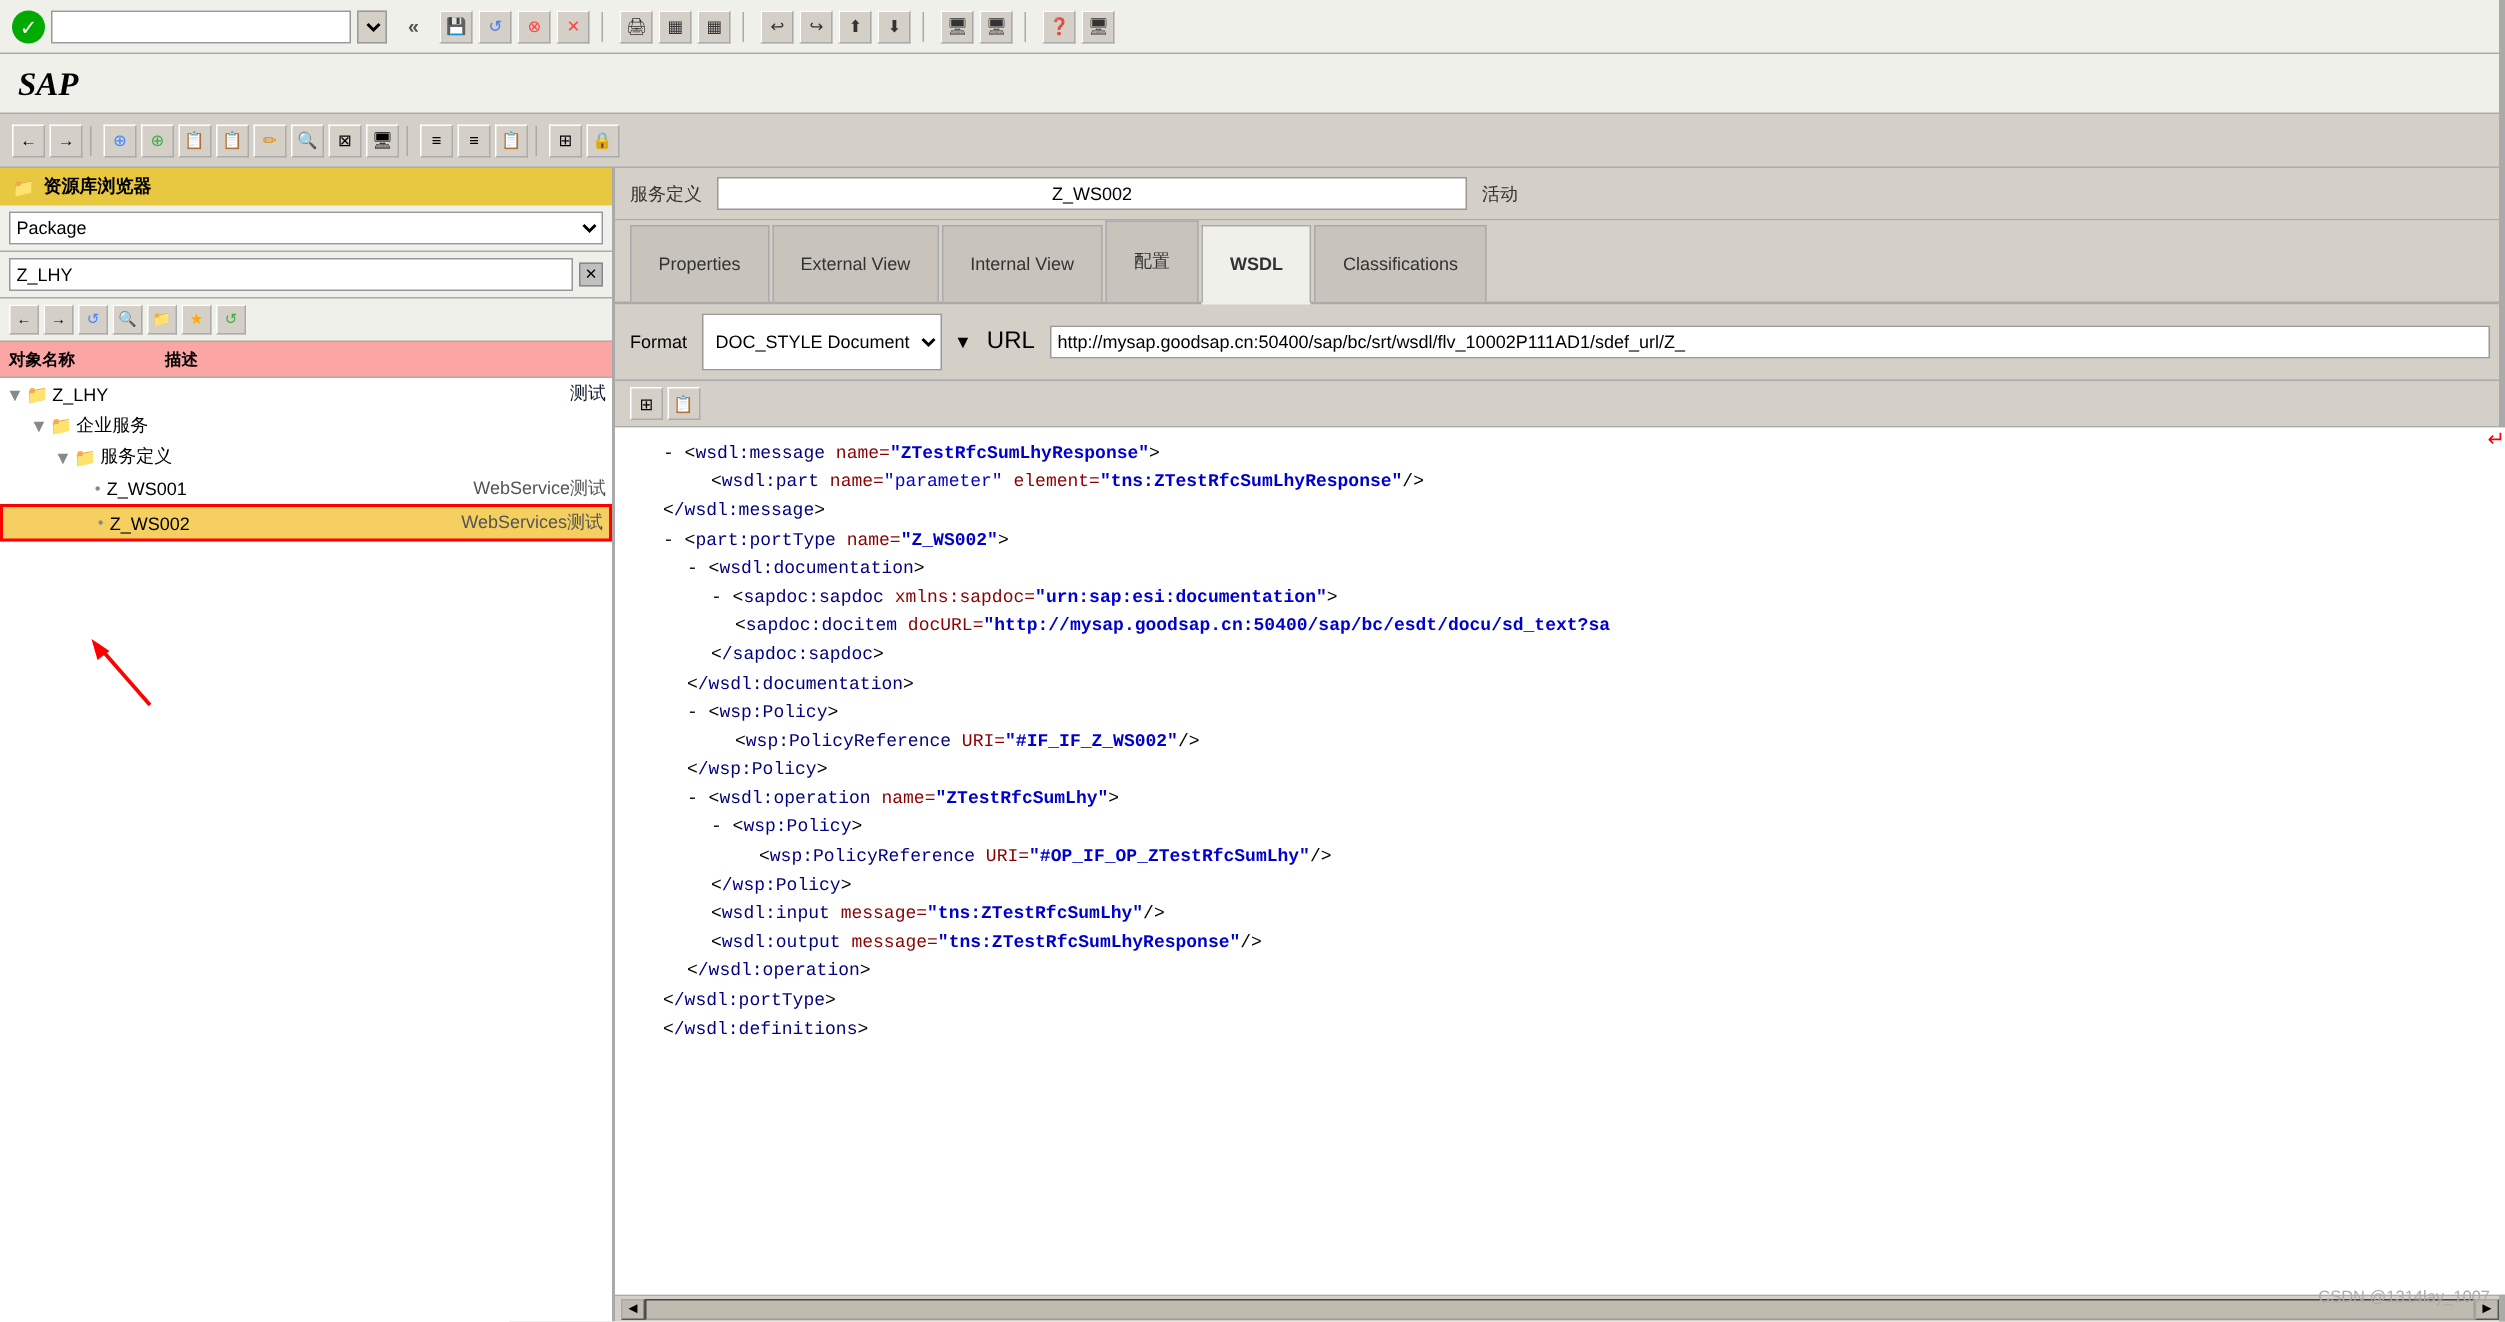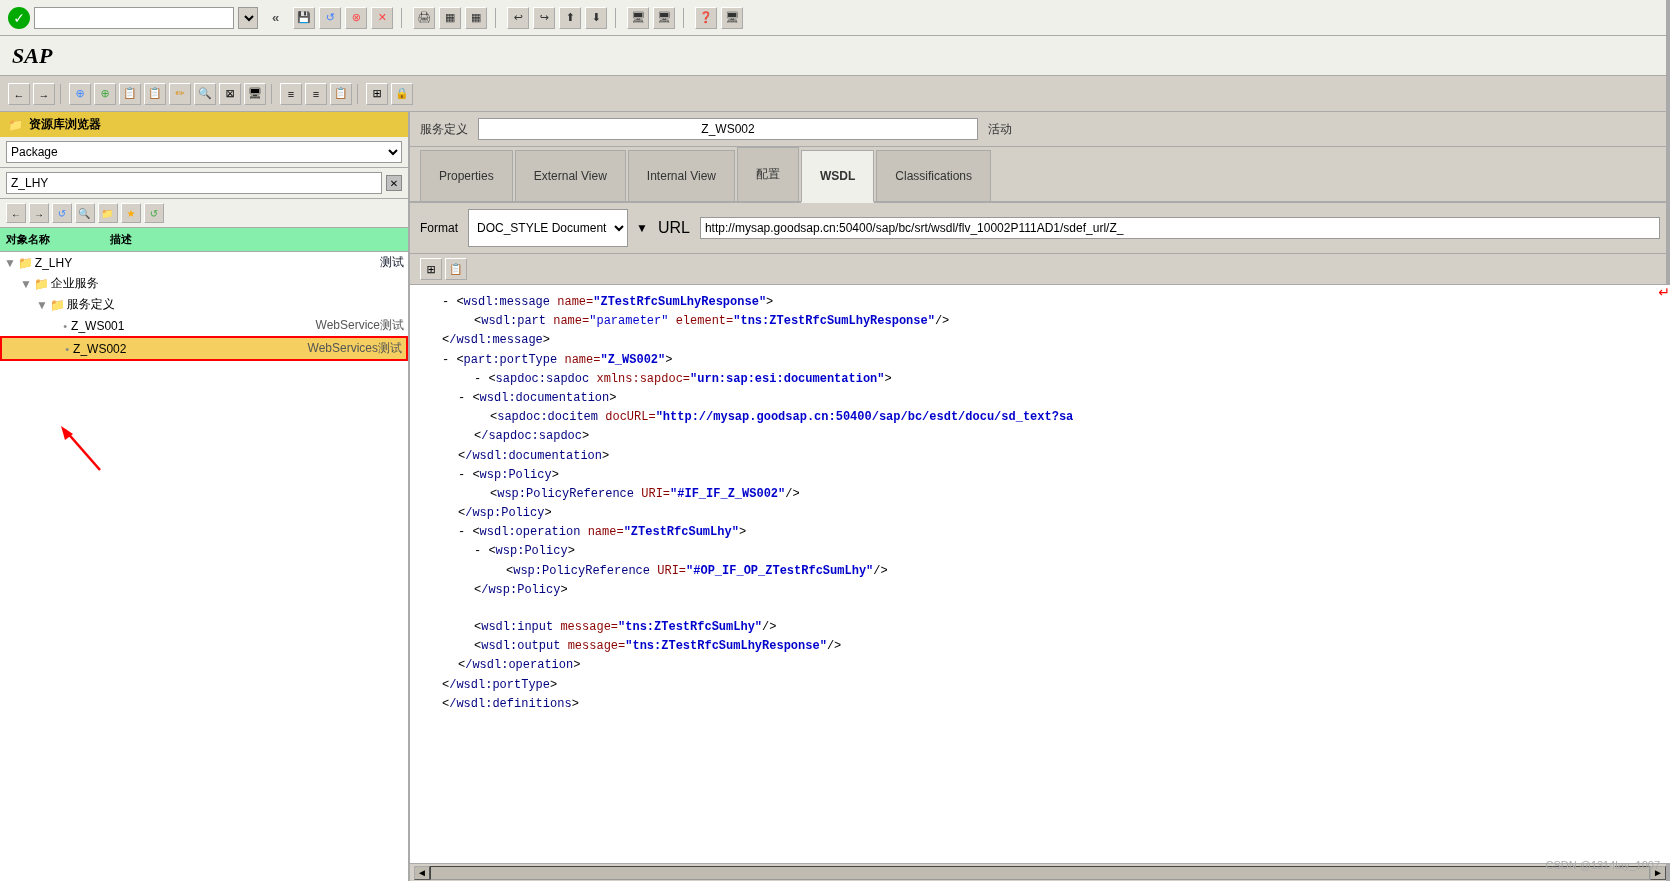--- a/index.html
+++ b/index.html
@@ -25,21 +25,21 @@
     
     .left-panel { width: 410px; min-width: 410px; background: #f0f0ea; border-right: 2px solid #aaa; display: flex; flex-direction: column; }
     .left-panel-title { background: #e8c840; padding: 4px 8px; font-weight: bold; font-size: 12px; display: flex; align-items: center; gap: 6px; }
     .package-row { display: flex; align-items: center; padding: 4px 6px; border-bottom: 1px solid #aaa; gap: 4px; }
     .package-select { flex: 1; height: 22px; border: 1px solid #999; background: white; font-size: 12px; }
     .search-row { display: flex; align-items: center; padding: 4px 6px; border-bottom: 1px solid #aaa; gap: 4px; }
     .search-input { flex: 1; height: 22px; border: 1px solid #999; background: white; padding: 2px 4px; font-size: 12px; }
     .close-btn { width: 16px; height: 16px; background: #c0c0c0; border: 1px solid #888; display: flex; align-items: center; justify-content: center; font-size: 10px; cursor: pointer; }
     .tree-toolbar { display: flex; align-items: center; padding: 4px 6px; border-bottom: 1px solid #aaa; gap: 3px; }
     .tree-btn { width: 20px; height: 20px; background: #d4d0c8; border: 1px outset #fff; display: flex; align-items: center; justify-content: center; font-size: 10px; cursor: pointer; }
-    .tree-header { display: flex; align-items: center; padding: 4px 6px; background: #86efac; border-bottom: 1px solid #aaa; font-weight: bold; font-size: 11px; gap: 60px; }
+    .tree-header { display: flex; align-items: center; padding: 4px 6px; background: #fca5a5; border-bottom: 1px solid #aaa; font-weight: bold; font-size: 11px; gap: 60px; }
     .tree-area { flex: 1; overflow-y: auto; background: white; }
     .tree-item { display: flex; align-items: center; padding: 2px 4px; cursor: pointer; font-size: 12px; white-space: nowrap; }
     .folder-icon { color: #c8a000; font-size: 12px; }
 
     
     .right-panel { flex: 1; display: flex; flex-direction: column; background: #f0f0ea; overflow: hidden; }
 
     
     .service-header { display: flex; align-items: center; padding: 6px 10px; background: #d4d0c8; border-bottom: 1px solid #aaa; gap: 10px; font-size: 12px; }
     .service-label { font-size: 12px; color: #333; }
@@ -247,33 +247,33 @@
 
       <div style="position:relative;">
 
         <div class="xml-area" style="height:calc(881px - 112px - 36px - 36px - 36px - 30px - 18px);">
 
 
           <div class="xml-line" style="padding-left:16px;">- &lt;<span class="xml-tag">wsdl:message</span> <span class="xml-attr">name=</span><span style="color:#0000cc;font-weight:bold;">"ZTestRfcSumLhyResponse"</span>&gt;</div>
           <div class="xml-line" style="padding-left:48px;">&lt;<span class="xml-tag">wsdl:part</span> <span class="xml-attr">name=</span><span style="color:#0000cc;">"parameter"</span> <span class="xml-attr">element=</span><span style="color:#0000cc;font-weight:bold;">"tns:ZTestRfcSumLhyResponse"</span>/&gt;</div>
           <div class="xml-line" style="padding-left:16px;">&lt;<span class="xml-tag">/wsdl:message</span>&gt;</div>
           <div class="xml-line" style="padding-left:16px;">- &lt;<span class="xml-tag">part:portType</span> <span class="xml-attr">name=</span><span style="color:#0000cc;font-weight:bold;">"Z_WS002"</span>&gt;</div>
+          <div class="xml-line" style="padding-left:32px;">- &lt;<span class="xml-tag">wsdl:documentation</span>&gt;</div>
           <div class="xml-line" style="padding-left:48px;">- &lt;<span class="xml-tag">sapdoc:sapdoc</span> <span class="xml-attr">xmlns:sapdoc=</span><span style="color:#0000cc;font-weight:bold;">"urn:sap:esi:documentation"</span>&gt;</div>
-          <div class="xml-line" style="padding-left:32px;">- &lt;<span class="xml-tag">wsdl:documentation</span>&gt;</div>
           <div class="xml-line" style="padding-left:64px;">&lt;<span class="xml-tag">sapdoc:docitem</span> <span class="xml-attr">docURL=</span><span style="color:#0000cc;font-weight:bold;">"http://mysap.goodsap.cn:50400/sap/bc/esdt/docu/sd_text?sa</span></div>
           <div class="xml-line" style="padding-left:48px;">&lt;<span class="xml-tag">/sapdoc:sapdoc</span>&gt;</div>
           <div class="xml-line" style="padding-left:32px;">&lt;<span class="xml-tag">/wsdl:documentation</span>&gt;</div>
           <div class="xml-line" style="padding-left:32px;">- &lt;<span class="xml-tag">wsp:Policy</span>&gt;</div>
           <div class="xml-line" style="padding-left:64px;">&lt;<span class="xml-tag">wsp:PolicyReference</span> <span class="xml-attr">URI=</span><span style="color:#0000cc;font-weight:bold;">"#IF_IF_Z_WS002"</span>/&gt;</div>
           <div class="xml-line" style="padding-left:32px;">&lt;<span class="xml-tag">/wsp:Policy</span>&gt;</div>
           <div class="xml-line" style="padding-left:32px;">- &lt;<span class="xml-tag">wsdl:operation</span> <span class="xml-attr">name=</span><span style="color:#0000cc;font-weight:bold;">"ZTestRfcSumLhy"</span>&gt;</div>
           <div class="xml-line" style="padding-left:48px;">- &lt;<span class="xml-tag">wsp:Policy</span>&gt;</div>
           <div class="xml-line" style="padding-left:80px;">&lt;<span class="xml-tag">wsp:PolicyReference</span> <span class="xml-attr">URI=</span><span style="color:#0000cc;font-weight:bold;">"#OP_IF_OP_ZTestRfcSumLhy"</span>/&gt;</div>
           <div class="xml-line" style="padding-left:48px;">&lt;<span class="xml-tag">/wsp:Policy</span>&gt;</div>
-          <div class="xml-line" style="padding-left:48px;margin-top:18px;">&lt;<span class="xml-tag">wsdl:input</span> <span class="xml-attr">message=</span><span style="color:#0000cc;font-weight:bold;">"tns:ZTestRfcSumLhy"</span>/&gt;</div>
+          <div class="xml-line" style="padding-left:48px;">&lt;<span class="xml-tag">wsdl:input</span> <span class="xml-attr">message=</span><span style="color:#0000cc;font-weight:bold;">"tns:ZTestRfcSumLhy"</span>/&gt;</div>
           <div class="xml-line" style="padding-left:48px;">&lt;<span class="xml-tag">wsdl:output</span> <span class="xml-attr">message=</span><span style="color:#0000cc;font-weight:bold;">"tns:ZTestRfcSumLhyResponse"</span>/&gt;</div>
           <div class="xml-line" style="padding-left:32px;">&lt;<span class="xml-tag">/wsdl:operation</span>&gt;</div>
           <div class="xml-line" style="padding-left:16px;">&lt;<span class="xml-tag">/wsdl:portType</span>&gt;</div>
           <div class="xml-line" style="padding-left:16px;">&lt;<span class="xml-tag">/wsdl:definitions</span>&gt;</div>
         </div>
 
         <div style="position:absolute;top:0;right:0;color:red;font-size:14px;line-height:1;">↵</div>
         <div style="position:absolute;bottom:20px;right:0;color:red;font-size:14px;line-height:1;">↵</div>
       </div>
     </div>

